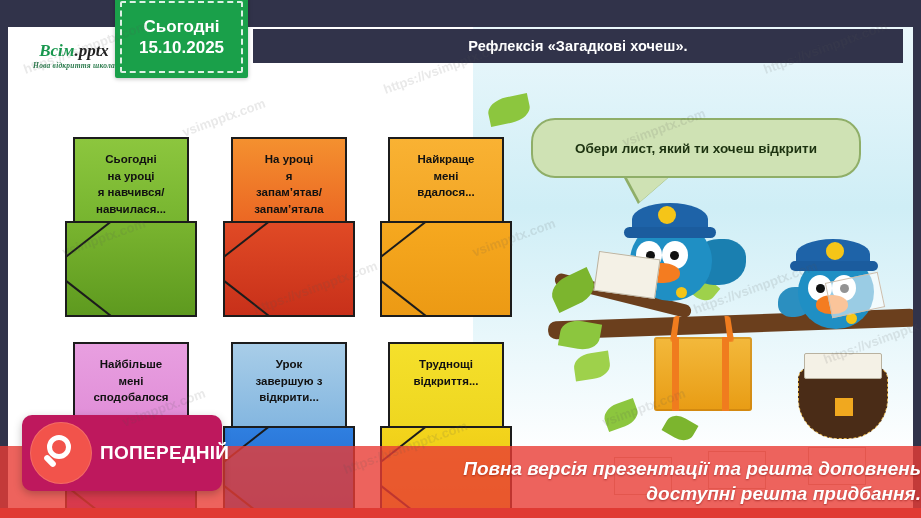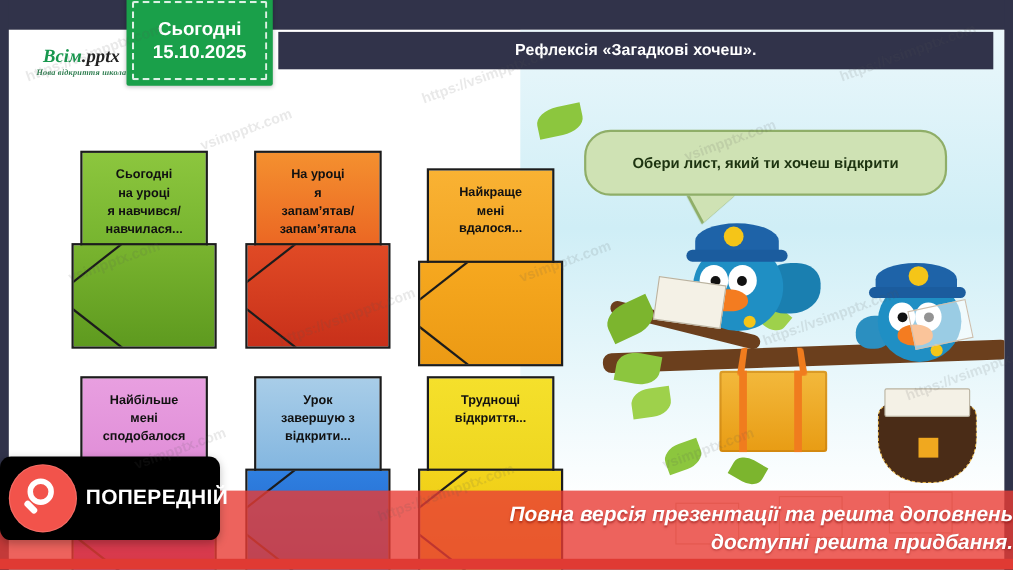--- a/index.html
+++ b/index.html
@@ -147,22 +147,22 @@
     border:1.5px dashed #e5b44a;
   }
   .bag .clasp { position:absolute; left:36px; top:30px; width:18px; height:18px; background:#f0a81f; }
   .mail-white { position:absolute; background:#f4f1e6; border:1.5px solid #b9b2a0; }
 
   
   .out-env { position:absolute; border:1.5px solid #cdbfae; background:rgba(255,255,255,.55); }
 
   
   .badge-wrap {
-    position:absolute; left:0; top:415px; width:200px; height:76px;
-    background:#000000; border-radius:10px; z-index:20;
+    position:absolute; left:22px; top:415px; width:200px; height:76px;
+    background:#be185d; border-radius:10px; z-index:20;
     box-shadow:0 3px 8px rgba(0,0,0,.25);
     display:flex; align-items:center; padding-left:8px;
   }
   .badge-circle {
     width:62px; height:62px; border-radius:50%; background:#f2534b;
     display:flex; align-items:center; justify-content:center; flex:none;
     box-shadow:inset 0 0 0 1px rgba(255,255,255,.15);
   }
   .mag-glass { position:relative; width:40px; height:40px; }
   .mag-glass .ring {
@@ -281,21 +281,21 @@
 
     <div class="env e-red" style="left:215px;top:110px;">
       <div class="card" style="white-space:pre-line;">На уроці
 я
 запам’ятав/
 запам’ятала
 ...</div>
       <div class="body"></div>
     </div>
 
-    <div class="env e-orange" style="left:372px;top:110px;margin-top:16px;">
+    <div class="env e-orange" style="left:372px;top:110px;">
       <div class="card" style="white-space:pre-line;">Найкраще
 мені
 вдалося...</div>
       <div class="body"></div>
     </div>
 
     <div class="env e-pink" style="left:57px;top:315px;">
       <div class="card" style="white-space:pre-line;">Найбільше
 мені
 сподобалося

